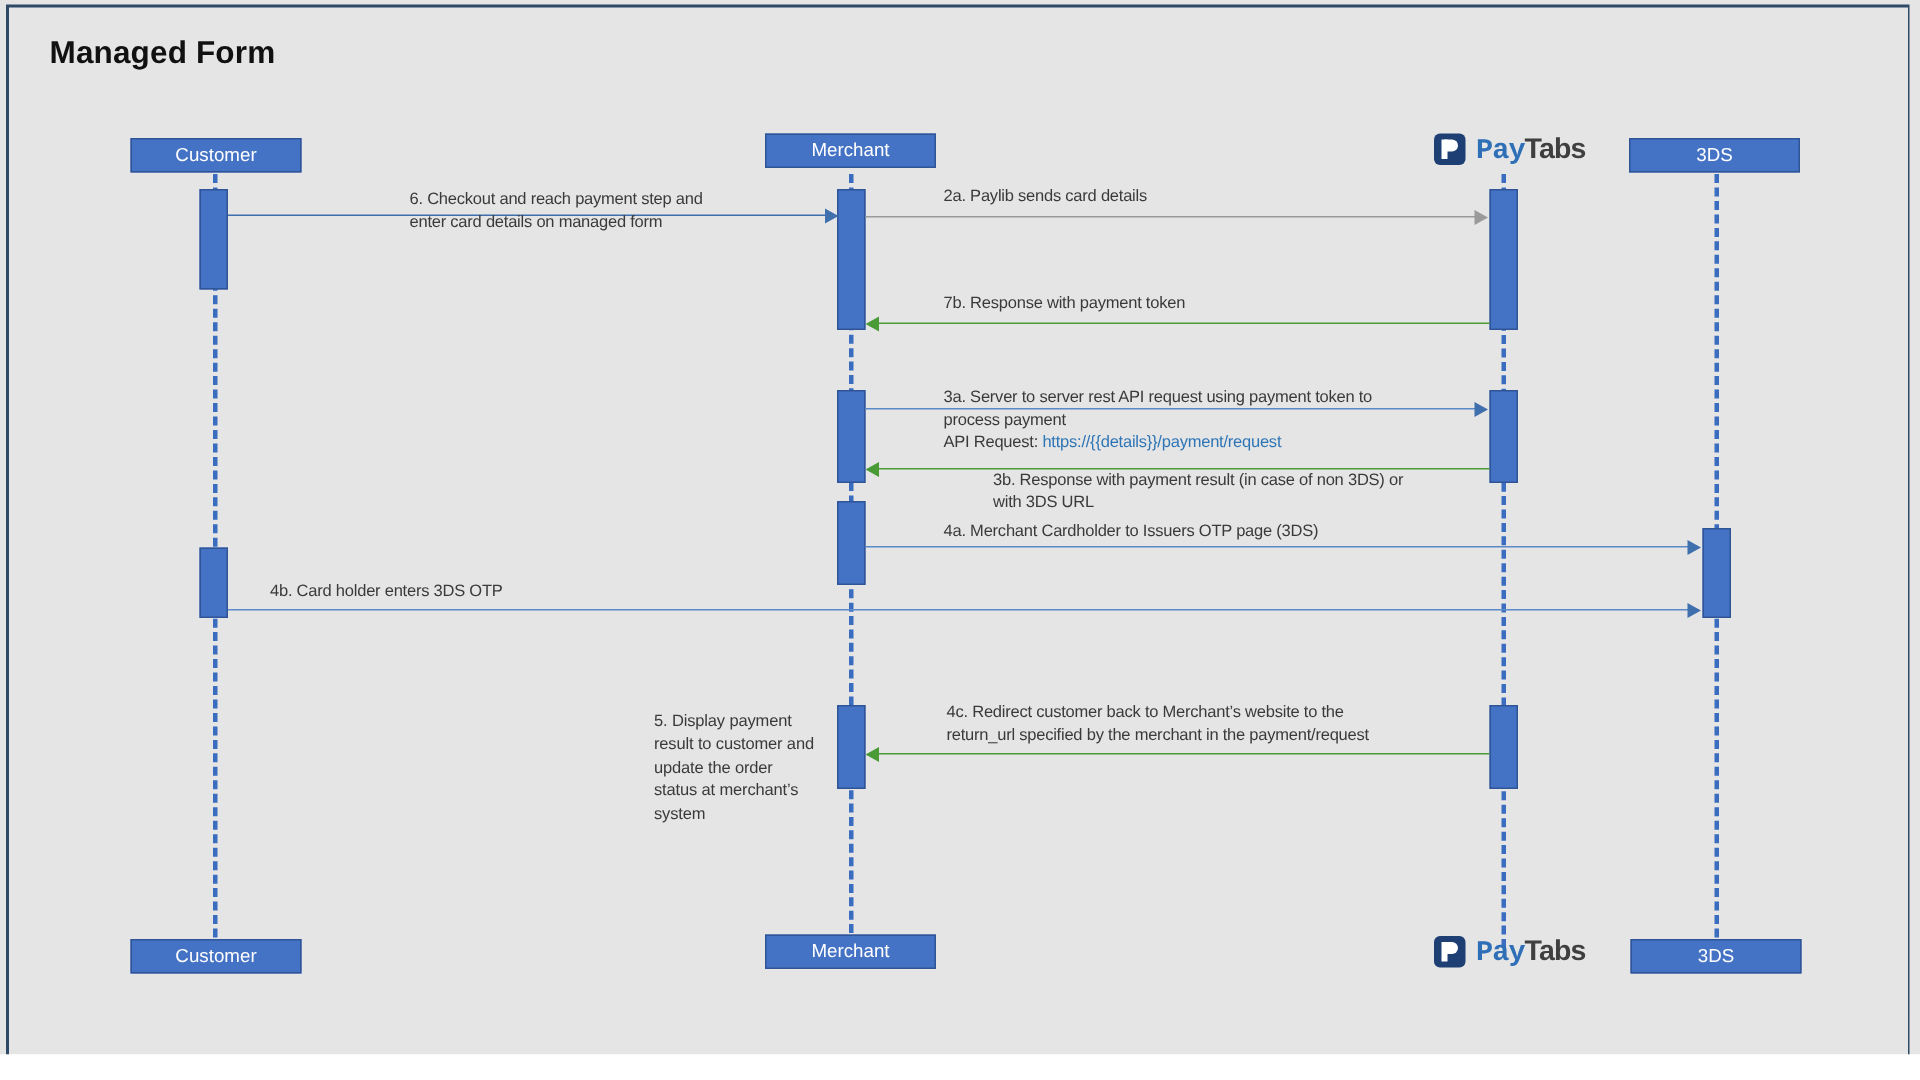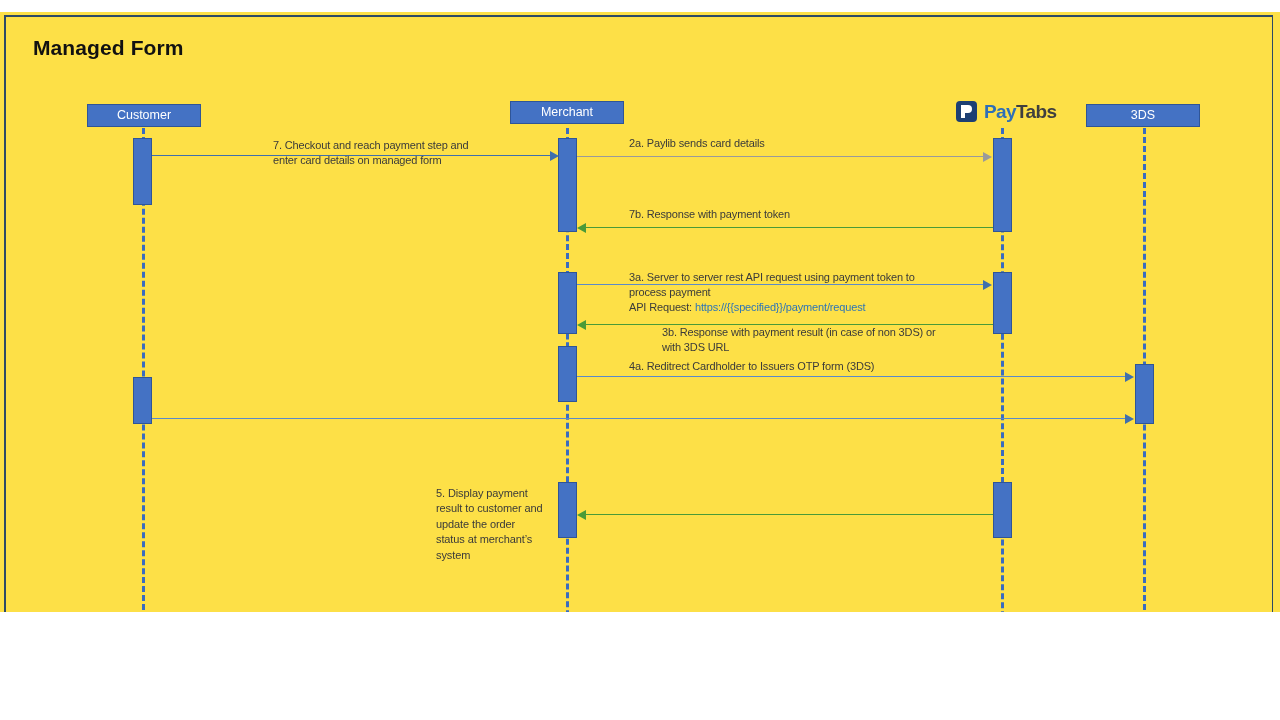--- a/index.html
+++ b/index.html
@@ -4,24 +4,23 @@
 <style>
   * { box-sizing: border-box; }
   html, body {
     margin: 0; padding: 0;
     background: #ffffff;
     font-family: "Liberation Sans", sans-serif;
   }
   #canvas {
     position: relative;
     width: 1280px;
-    height: 600px;
-    background: #fde047;
+    height: 703px;
+    background: #e5e5e5;
     overflow: hidden;
-    margin-top: 12px;
   }
   
   #frame {
     position: absolute;
     left: 4px; top: 3px;
     width: 1269px; height: 703px;
     border: 2px solid #2e4a66;
     border-right-width: 1px;
     border-bottom-width: 1px;
     pointer-events: none;
@@ -132,21 +131,21 @@
     width: 9px; height: 8px;
     background: #ffffff;
     border-radius: 0 5px 5px 0;
   }
   .pt-word {
     font-size: 19px;
     font-weight: bold;
     letter-spacing: -0.6px;
     line-height: 1;
   }
-  .pt-word .pay  { color: #2e6fb7; }
+  .pt-word .pay  { color: #2e6fb7; font-family: Liberation Mono, monospace; }
   .pt-word .tabs { color: #3f3f3f; }
 </style>
 </head>
 <body>
 
 <div id="canvas">
 
   <div id="frame"></div>
 
   <div id="page-title">Managed Form</div>
@@ -199,51 +198,54 @@
   <div class="activation" style="left:558px; top:470px; height:56px;"></div>
 
   <div class="activation" style="left:993px; top:126px; height:94px;"></div>
   <div class="activation" style="left:993px; top:260px; height:62px;"></div>
   <div class="activation" style="left:993px; top:470px; height:56px;"></div>
 
   <div class="activation" style="left:1135px; top:352px; height:60px;"></div>
 
   <div class="msg-line blue-d" style="left:152px; top:143px; width:400px;"></div>
   <div class="arrowhead right blue-d" style="left:550px; top:139px;"></div>
-  <div class="msg-label" style="left:273px; top:126px; width:290px;">7. Checkout and reach payment step and
+  <div class="msg-label" style="left:273px; top:126px; width:290px;">6. Checkout and reach payment step and
 enter card details on managed form</div>
 
   <div class="msg-line gray" style="left:577px; top:144px; width:407px;"></div>
   <div class="arrowhead right gray" style="left:983px; top:140px;"></div>
   <div class="msg-label" style="left:629px; top:124px; width:330px;">2a. Paylib sends card details</div>
 
   <div class="msg-line green" style="left:586px; top:215px; width:407px;"></div>
   <div class="arrowhead left green" style="left:577px; top:211px;"></div>
   <div class="msg-label" style="left:629px; top:195px; width:340px;">7b. Response with payment token</div>
 
   <div class="msg-line blue" style="left:577px; top:272px; width:407px;"></div>
   <div class="arrowhead right blue" style="left:983px; top:268px;"></div>
   <div class="msg-label" style="left:629px; top:258px; width:330px;"><span>3a. Server to server rest API request using payment token to
 process payment
-API Request: </span><span class="url">https://{{specified}}/payment/request</span></div>
+API Request: </span><span class="url">https://{{details}}/payment/request</span></div>
 
   <div class="msg-line green" style="left:586px; top:312px; width:407px;"></div>
   <div class="arrowhead left green" style="left:577px; top:308px;"></div>
   <div class="msg-label" style="left:662px; top:313px; width:330px;">3b. Response with payment result (in case of non 3DS) or
 with 3DS URL</div>
 
   <div class="msg-line blue" style="left:577px; top:364px; width:549px;"></div>
   <div class="arrowhead right blue" style="left:1125px; top:360px;"></div>
-  <div class="msg-label" style="left:629px; top:347px; width:380px;">4a. Reditrect Cardholder to Issuers OTP form (3DS)</div>
+  <div class="msg-label" style="left:629px; top:347px; width:380px;">4a. Merchant Cardholder to Issuers OTP page (3DS)</div>
 
   <div class="msg-line blue" style="left:152px; top:406px; width:974px;"></div>
   <div class="arrowhead right blue" style="left:1125px; top:402px;"></div>
+  <div class="msg-label" style="left:180px; top:387px; width:280px;">4b. Card holder enters 3DS OTP</div>
 
   <div class="msg-line green" style="left:586px; top:502px; width:407px;"></div>
   <div class="arrowhead left green" style="left:577px; top:498px;"></div>
+  <div class="msg-label" style="left:631px; top:468px; width:340px;">4c. Redirect customer back to Merchant’s website to the
+return_url specified by the merchant in the payment/request</div>
 
 
   <div class="note-label" style="left:436px; top:474px; width:116px;">5. Display payment
 result to customer and
 update the order
 status at merchant’s
 system</div>
 
 </div>
 

